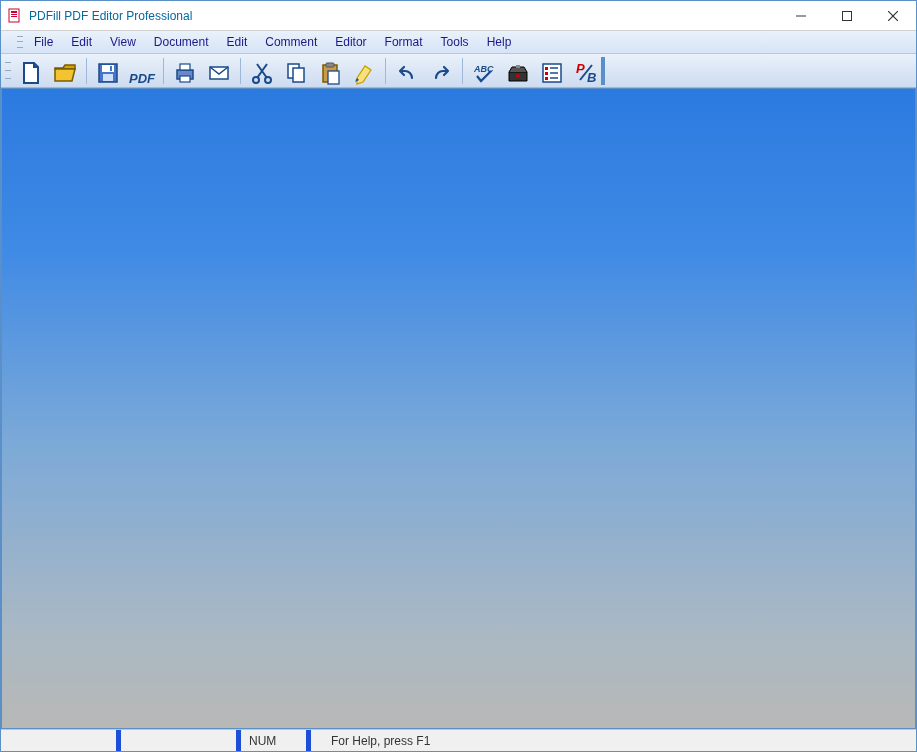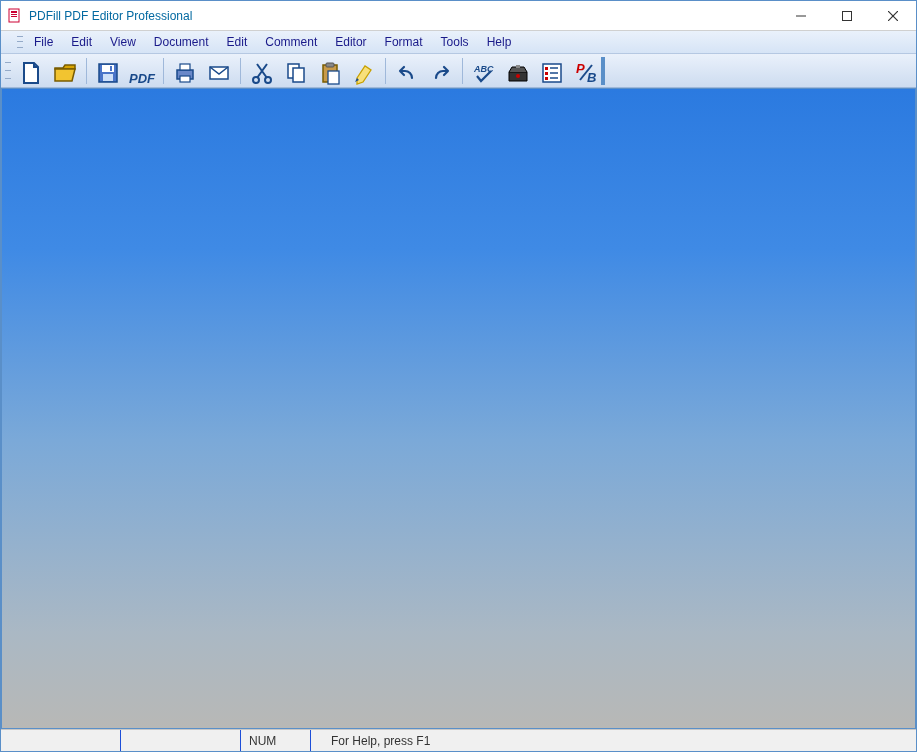--- a/index.html
+++ b/index.html
@@ -88,21 +88,21 @@
       background: #f0f0f0;
       border-top: 1px solid #c8c8c8;
       display: flex;
       align-items: center;
       font-size: 12px;
       color: #333;
     }
     .status-cell {
       height: 100%;
       display: flex; align-items: center;
-      border-right: 1px solid #1d4ed8;
+      border-right: 5px solid #1d4ed8;
       padding: 0 8px;
     }
     .status-cell.w1 { width: 120px; }
     .status-cell.w2 { width: 120px; }
     .status-cell.w3 { width: 70px; }
     .status-cell.flex { flex: 1; border-right: none; padding-left: 20px; }
   </style>
 </head>
 <body>
 

